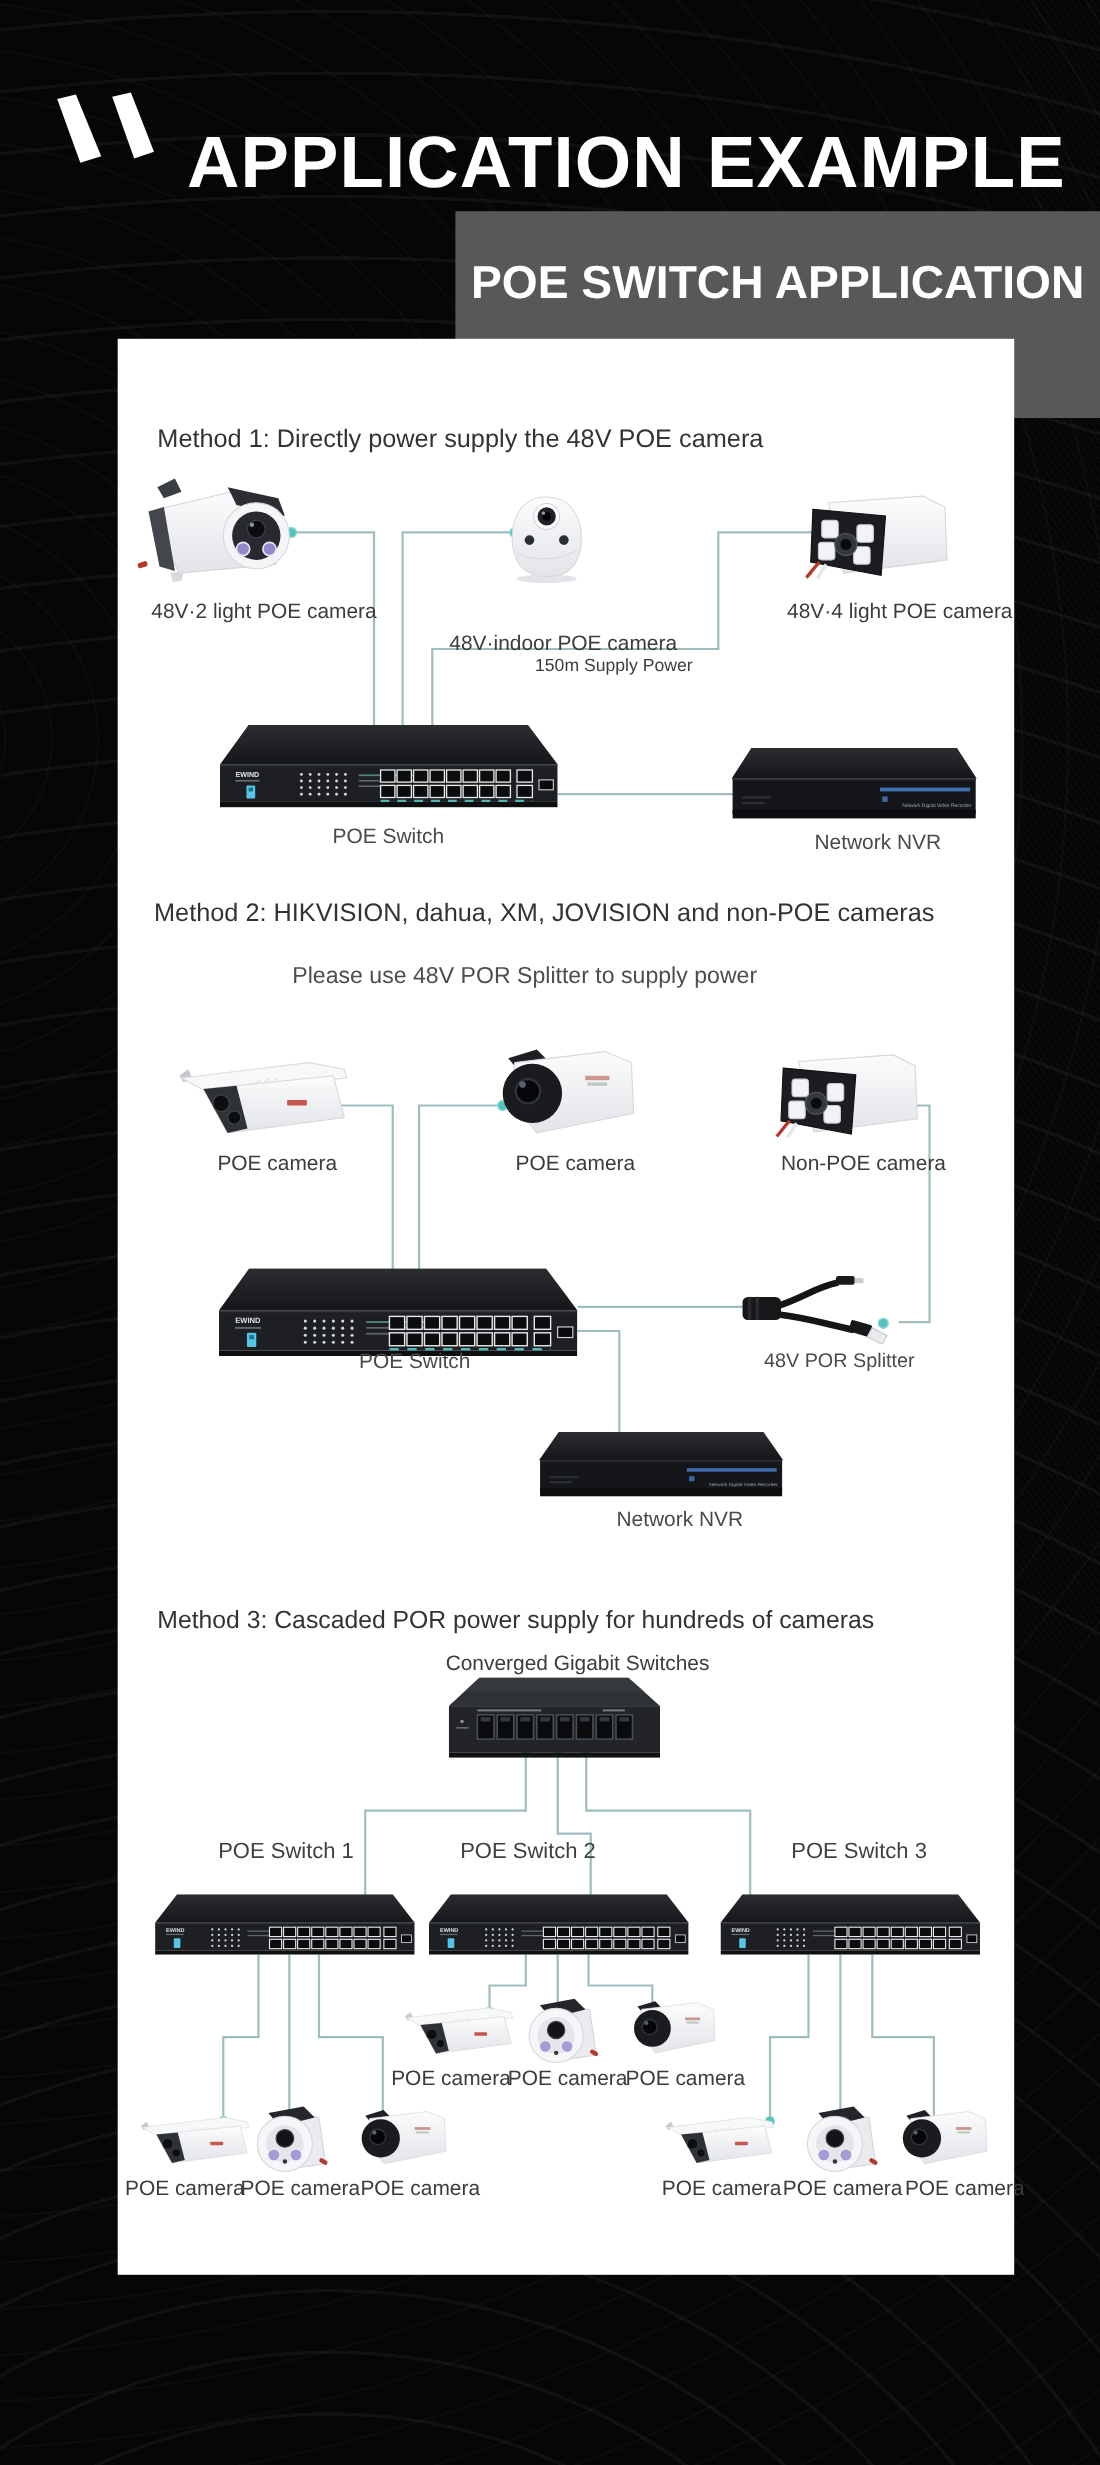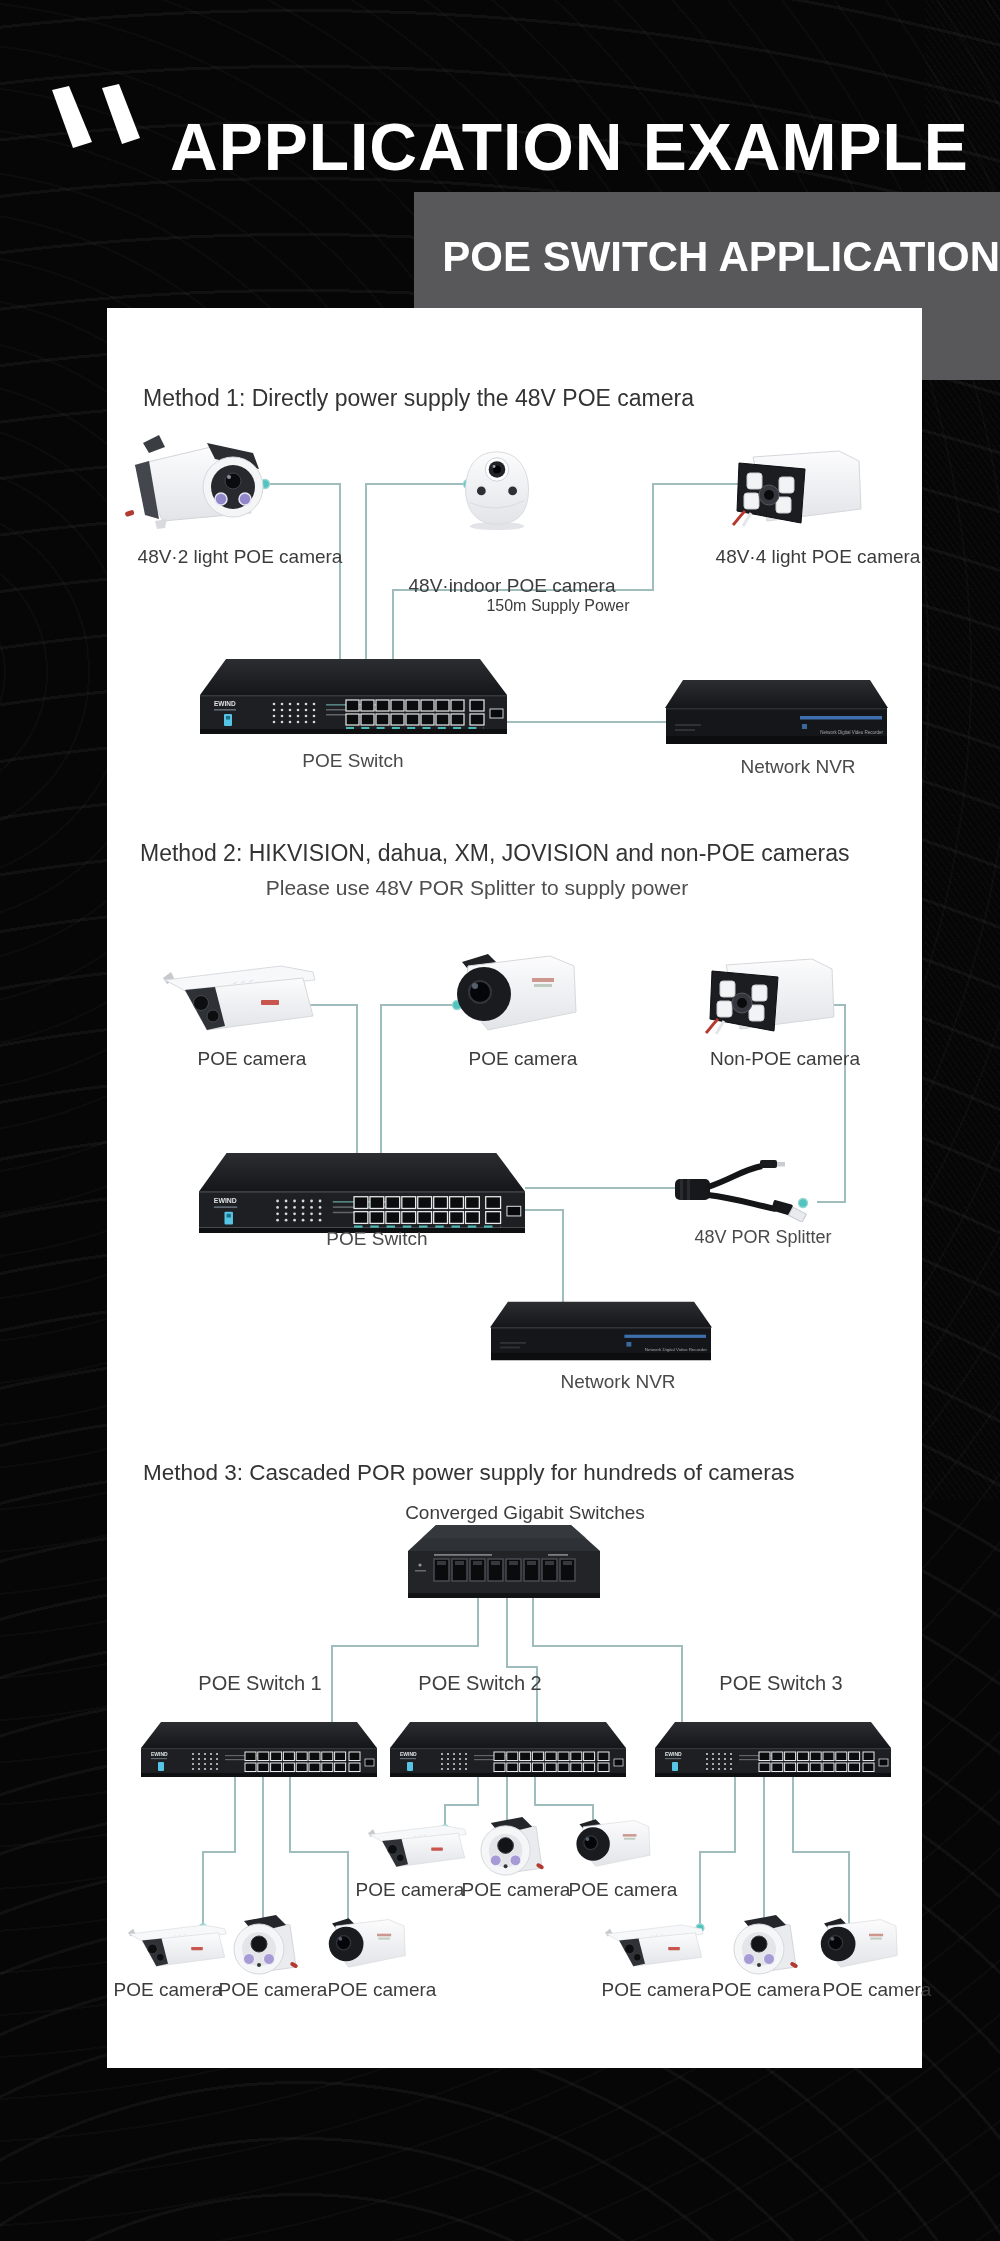--- a/index.html
+++ b/index.html
@@ -9,21 +9,21 @@
   .tex-arcs{position:absolute;inset:0;z-index:0;pointer-events:none;
     background:
       repeating-radial-gradient(circle at 30% 2700px, rgba(255,255,255,0.045) 0 3px, transparent 3px 56px),
       repeating-radial-gradient(circle at -8% 30%, rgba(255,255,255,0.022) 0 2px, transparent 2px 42px);}
   .tex-carbon{position:absolute;right:0;top:0;width:75px;height:1500px;z-index:0;pointer-events:none;
     background:repeating-linear-gradient(55deg, rgba(255,255,255,0.028) 0 1px, transparent 1px 5px);}
   .abs{position:absolute;}
   .main-title{z-index:2;left:170px;top:109px;color:#ffffff;font-size:66px;font-weight:bold;
     letter-spacing:1px;white-space:nowrap;}
   .banner{z-index:1;left:414px;top:192px;width:586px;height:188px;background:#58585b;}
-  .banner-text{margin-top:41px;text-align:right;color:#ffffff;font-size:42px;font-weight:bold;white-space:nowrap;}
+  .banner-text{margin-top:41px;text-align:center;color:#ffffff;font-size:42px;font-weight:bold;white-space:nowrap;}
   .card{z-index:1;left:107px;top:308px;width:815px;height:1760px;background:#ffffff;}
   .wires{z-index:2;left:0;top:0;pointer-events:none;}
   .dev{z-index:3;}
   .m-title{z-index:4;font-weight:normal;color:#333333;white-space:nowrap;}
   .lbl{z-index:4;color:#3c3c3c;font-size:19px;white-space:nowrap;transform:translateX(-50%);}
   .dlbl{z-index:4;color:#4a4a4a;font-size:19px;white-space:nowrap;transform:translateX(-50%);}
   svg{display:block;}
 </style>
 </head>
 <body>
@@ -390,21 +390,21 @@
   <svg class="abs dev" style="left:200px;top:659px" width="307" height="75" viewBox="0 0 307 75">
       <use href="#sym-poe-switch"></use>
     </svg>
   <div class="abs dlbl" style="left:353px;top:750px">POE Switch</div>
 
   <svg class="abs dev" style="left:665px;top:678px" width="223" height="69" viewBox="0 0 223 69">
       <use href="#sym-nvr"></use>
     </svg>
   <div class="abs dlbl" style="left:798px;top:756px">Network NVR</div>
 
-  <div class="abs m-title" style="left:140px;top:840px;font-size:23px;">Method 2: HIKVISION, dahua, XM, JOVISION and non-POE cameras</div>
+  <div class="abs m-title" style="left:140px;top:816px;font-size:23px;">Method 2: HIKVISION, dahua, XM, JOVISION and non-POE cameras</div>
   <div class="abs m-title" style="left:477px;top:876px;font-size:21px;color:#4d4d4d;transform:translateX(-50%);">Please use 48V POR Splitter to supply power</div>
 
   <svg class="abs dev" style="left:163px;top:958px" width="155" height="78" viewBox="0 0 155 78">
       <use href="#sym-cam-dahua"></use>
     </svg>
   <svg class="abs dev" style="left:428px;top:952px" width="152" height="84" viewBox="0 0 152 84">
       <use href="#sym-cam-hik"></use>
     </svg>
   <svg class="abs dev" style="left:700px;top:955px" width="135" height="80" viewBox="0 0 135 80">
       <use href="#sym-cam-4light"></use>

